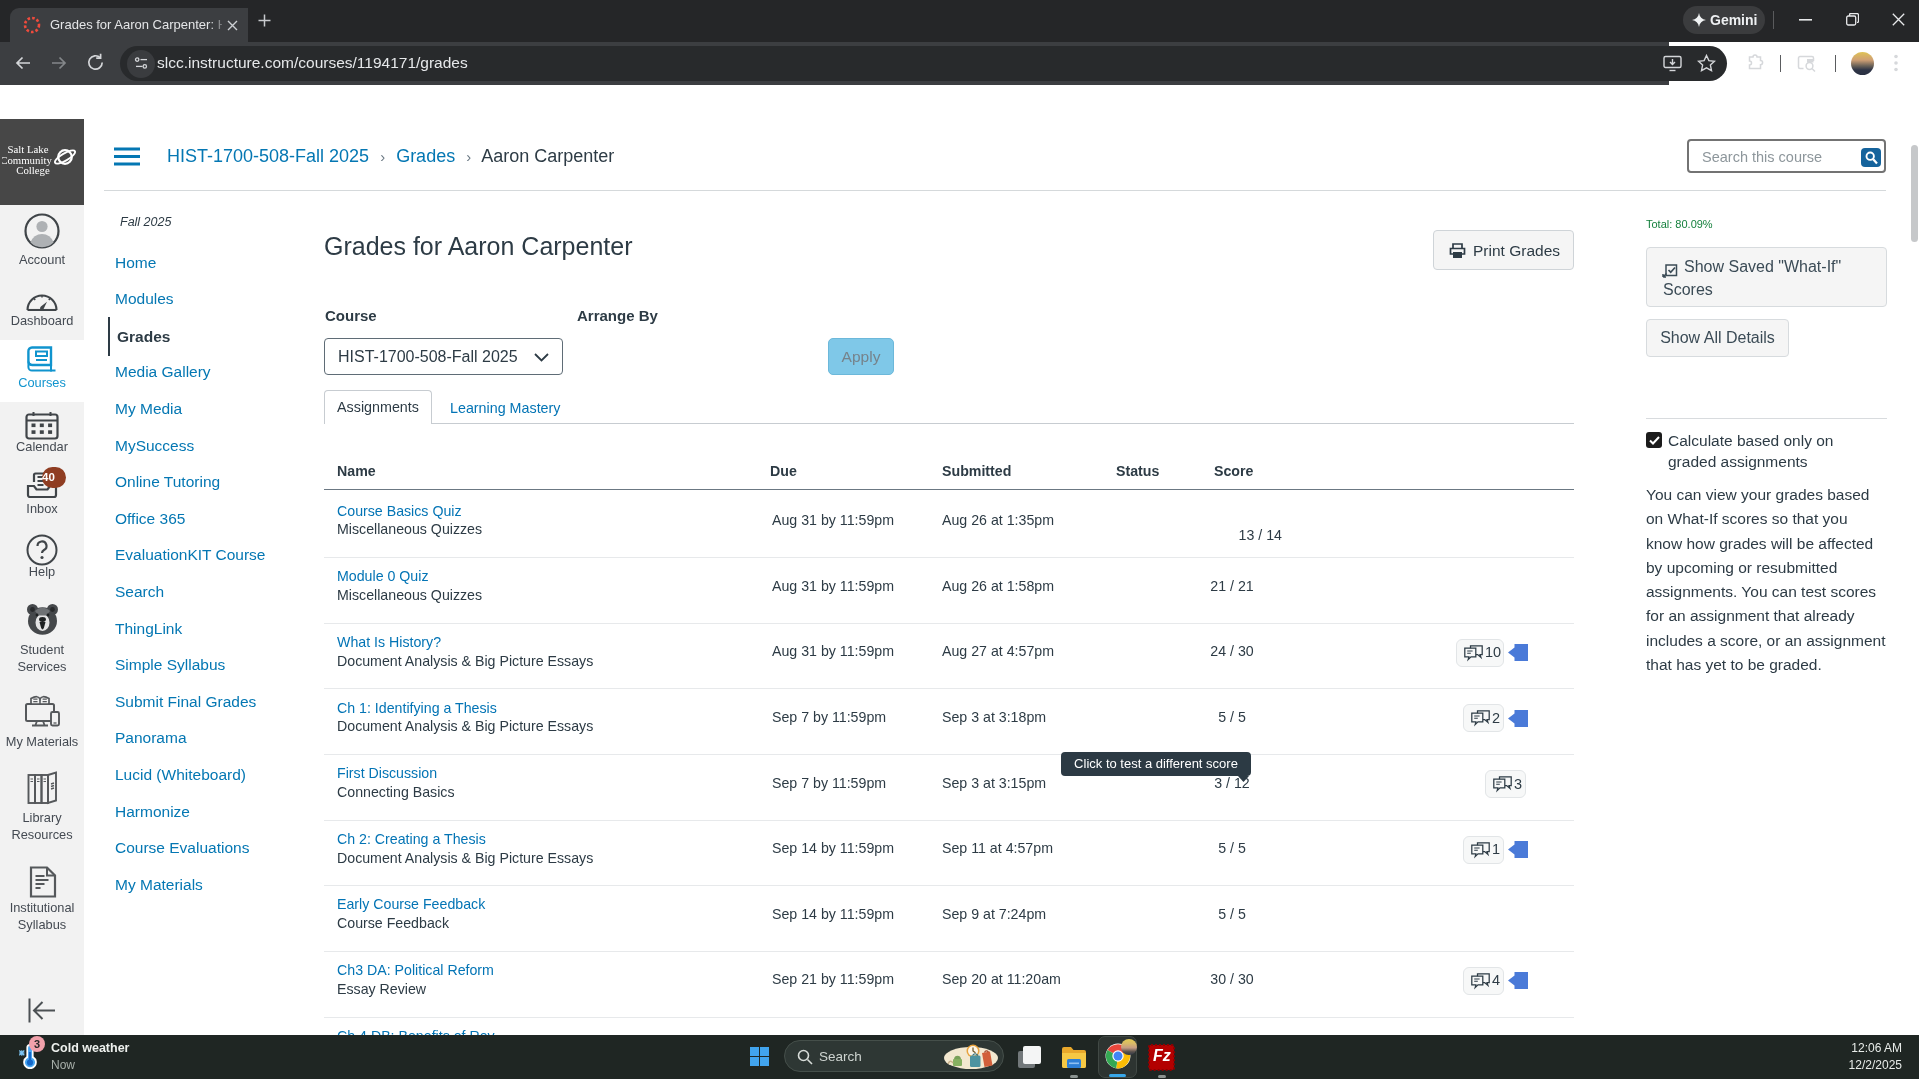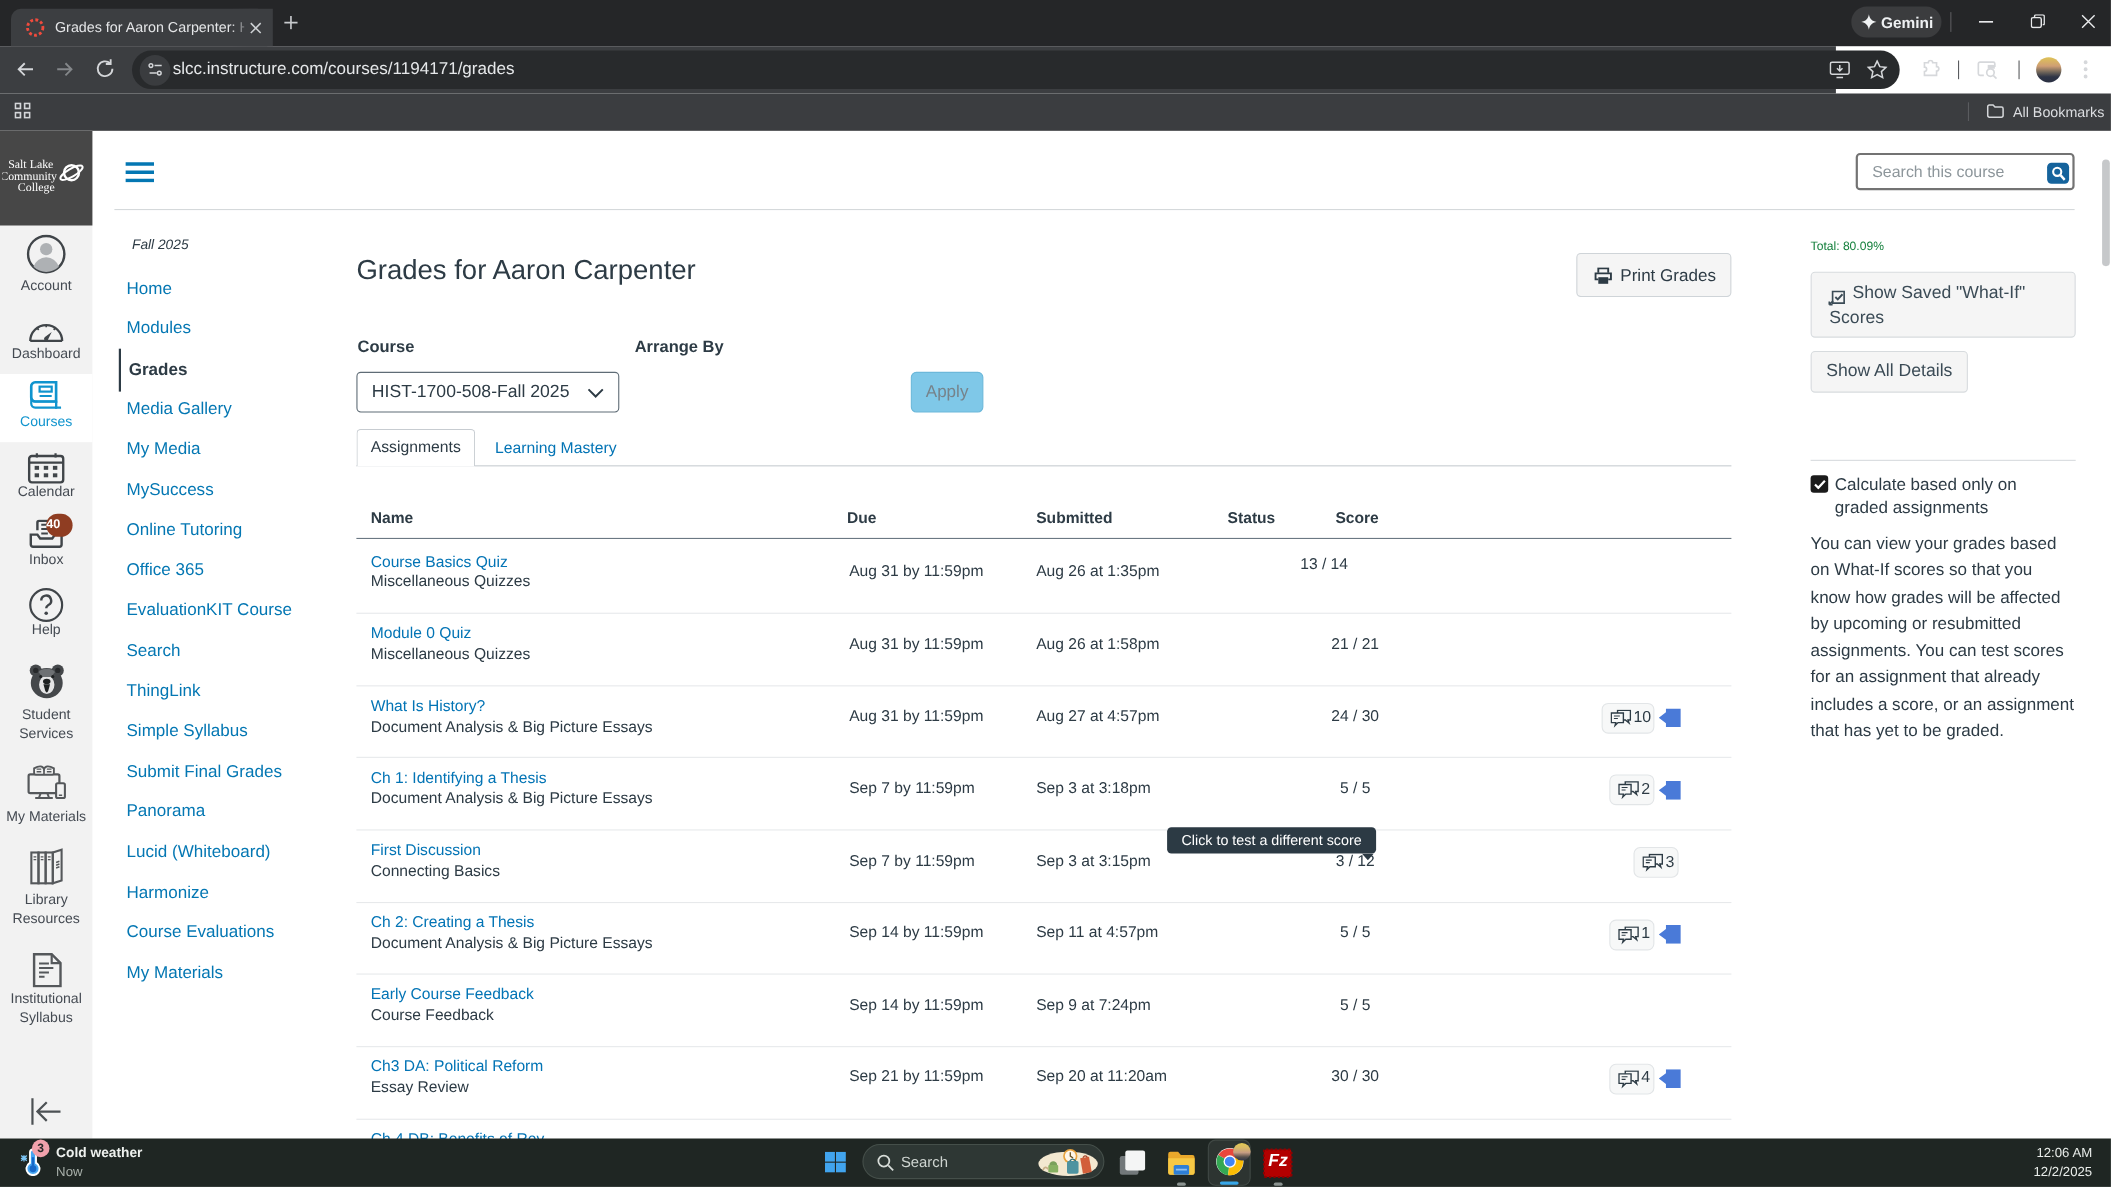--- a/index.html
+++ b/index.html
@@ -108,33 +108,20 @@
         <path d="M15 14.5 L18 17.5"></path>
       </svg>
   <div class="abs" style="left:1835px;top:13px;width:1px;height:17px;background:#5a5c5f"></div>
   <div class="abs" style="left:1851px;top:10px;width:23px;height:23px;border-radius:50%;background:linear-gradient(180deg,#dfc356 0%,#cf9f74 35%,#6b6258 60%,#2e3446 78%,#2a3042 100%)"></div>
   <svg class="abs" style="left:1894px;top:12px" width="4" height="18" viewBox="0 0 4 18">
         <circle cx="2" cy="2.5" r="1.8" fill="#d6d8db"></circle>
         <circle cx="2" cy="9" r="1.8" fill="#d6d8db"></circle>
         <circle cx="2" cy="15.5" r="1.8" fill="#d6d8db"></circle>
       </svg>
 </div>
-<div id="bookbar">
-  <svg class="abs" style="left:13px;top:8px" width="15" height="15" viewBox="0 0 15 15" fill="none" stroke="#d4d6d9" stroke-width="1.5">
-        <rect x="1" y="1" width="4.6" height="4.6"></rect>
-        <rect x="9.4" y="1" width="4.6" height="4.6"></rect>
-        <rect x="1" y="9.4" width="4.6" height="4.6"></rect>
-        <rect x="9.4" y="9.4" width="4.6" height="4.6"></rect>
-      </svg>
-  <div class="abs" style="left:1789px;top:8px;width:1px;height:17px;background:#5a5c5f"></div>
-  <svg class="abs" style="left:1806px;top:9px" width="16" height="14" viewBox="0 0 16 14">
-        <path d="M1 3 a1.5 1.5 0 0 1 1.5-1.5 h3.4 l1.7 1.8 h5.9 A1.5 1.5 0 0 1 15 4.8 V11 a1.5 1.5 0 0 1 -1.5 1.5 h-11 A1.5 1.5 0 0 1 1 11 Z" fill="none" stroke="#d4d6d9" stroke-width="1.4"></path>
-      </svg>
-  <div class="abs" style="left:1830px;top:9px;font-size:13px;color:#dcdee1">All Bookmarks</div>
-</div>
 <div id="page">
 <div id="gnav">
   <div class="abs" style="left:0;top:0;width:84px;height:86px;background:#474747">
     <svg class="abs" style="left:2px;top:18px" width="80" height="48" viewBox="0 0 80 48">
       <g fill="#fff" font-family="Liberation Serif, serif">
         <text x="26" y="16" font-size="10.8" text-anchor="middle">Salt Lake</text>
         <text x="24" y="26.5" font-size="10.8" text-anchor="middle">Community</text>
         <text x="31" y="37" font-size="10.8" text-anchor="middle">College</text>
       </g>
       <g stroke="#fff" fill="none">
@@ -254,20 +241,21 @@
 <div class="cnav-link" style="top:537.1px">Simple Syllabus</div>
 <div class="cnav-link" style="top:573.7px">Submit Final Grades</div>
 <div class="cnav-link" style="top:610.3px">Panorama</div>
 <div class="cnav-link" style="top:646.9px">Lucid (Whiteboard)</div>
 <div class="cnav-link" style="top:683.5px">Harmonize</div>
 <div class="cnav-link" style="top:720.1px">Course Evaluations</div>
 <div class="cnav-link" style="top:756.7px">My Materials</div>
 <svg class="abs" style="left:114px;top:28px" width="26" height="19" viewBox="0 0 26 19">
   <path d="M0 2 h26 M0 9.5 h26 M0 17 h26" stroke="#0477b3" stroke-width="3.2"></path>
 </svg>
+<div class="abs" style="left:167px;top:27px;font-size:18px;color:#0477b3;white-space:nowrap">HIST-1700-508-Fall 2025 <span style="color:#6a7883;font-size:15px;padding:0 6px">›</span> Grades <span style="color:#6a7883;font-size:15px;padding:0 6px">›</span> <span style="color:#2d3b45">Aaron Carpenter</span></div>
 <div class="abs" style="left:1687px;top:20px;width:199px;height:34px;border:2px solid #737373;border-radius:4px;background:#fff">
   <div class="abs" style="left:13px;top:8px;font-size:14.5px;color:#8d969b">Search this course</div>
   <div class="abs" style="left:172px;top:7px;width:20px;height:19px;background:#15639c;border-radius:4px">
     <svg class="abs" style="left:4px;top:3px" width="13" height="14" viewBox="0 0 13 14">
             <circle cx="5.2" cy="5.2" r="3.7" fill="none" stroke="#fff" stroke-width="1.9"></circle>
             <path d="M8.2 8.2 L12 12.5" stroke="#fff" stroke-width="2.2"></path>
           </svg>
   </div>
 </div>
 <div class="abs" style="left:104px;top:71px;width:1782px;height:1px;background:#d5d9db"></div>
@@ -292,21 +280,21 @@
 <div class="abs" style="left:337px;top:344px;font-size:14.2px;font-weight:bold;color:#2d3b45">Name</div>
 <div class="abs" style="left:770px;top:344px;font-size:14.2px;font-weight:bold;color:#2d3b45">Due</div>
 <div class="abs" style="left:942px;top:344px;font-size:14.2px;font-weight:bold;color:#2d3b45">Submitted</div>
 <div class="abs" style="left:1116px;top:344px;font-size:14.2px;font-weight:bold;color:#2d3b45">Status</div>
 <div class="abs" style="left:1214px;top:344px;font-size:14.2px;font-weight:bold;color:#2d3b45">Score</div>
 <div class="abs" style="left:324px;top:370px;width:1250px;height:1px;background:#6b7883"></div>
 <div class="tlink" style="left:337px;top:383.5px">Course Basics Quiz</div>
 <div class="tcell" style="left:337px;top:402.2px">Miscellaneous Quizzes</div>
 <div class="tcell" style="left:772px;top:392.9px">Aug 31 by 11:59pm</div>
 <div class="tcell" style="left:942px;top:392.9px">Aug 26 at 1:35pm</div>
-<div class="tcell" style="left:1182px;top:386px;width:100px;text-align:left">13 / 14</div>
+<div class="tcell" style="left:1182px;top:408px;width:100px;text-align:right">13 / 14</div>
 <div class="rowsep" style="top:438.0px"></div>
 <div class="tlink" style="left:337px;top:449.1px">Module 0 Quiz</div>
 <div class="tcell" style="left:337px;top:467.8px">Miscellaneous Quizzes</div>
 <div class="tcell" style="left:772px;top:458.5px">Aug 31 by 11:59pm</div>
 <div class="tcell" style="left:942px;top:458.5px">Aug 26 at 1:58pm</div>
 <div class="tcell" style="left:1182px;top:458.5px;width:100px;text-align:center">21 / 21</div>
 <div class="rowsep" style="top:503.6px"></div>
 <div class="tlink" style="left:337px;top:514.8px">What Is History?</div>
 <div class="tcell" style="left:337px;top:533.5px">Document Analysis &amp; Big Picture Essays</div>
 <div class="tcell" style="left:772px;top:524.1px">Aug 31 by 11:59pm</div>

